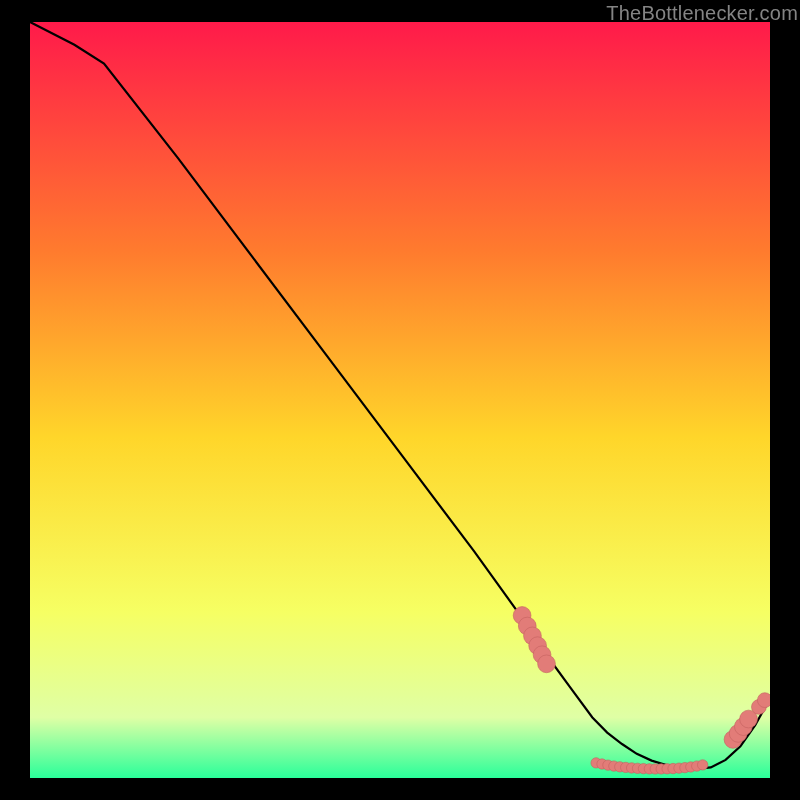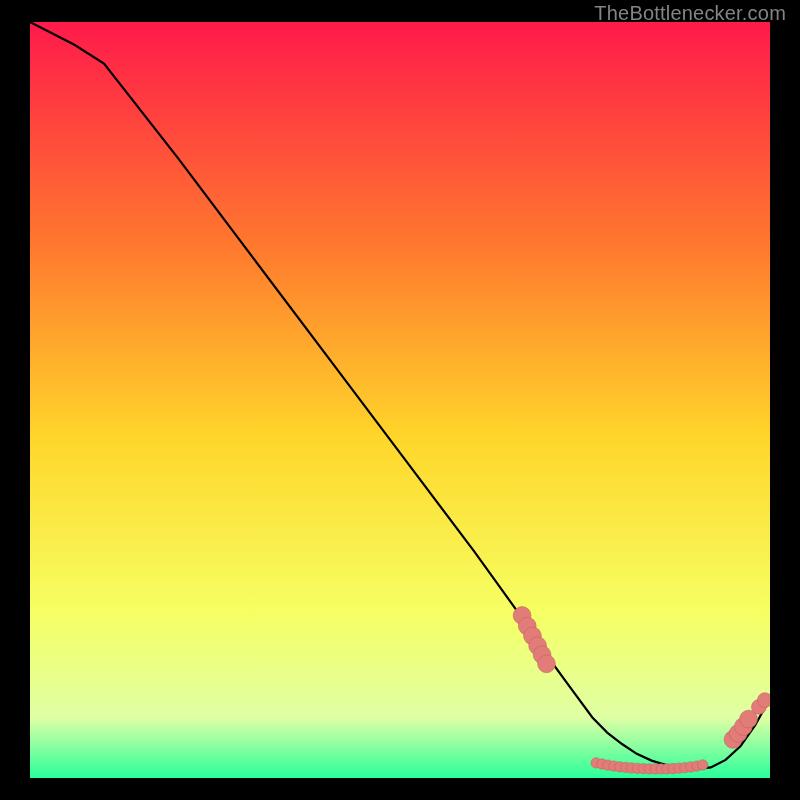--- a/index.html
+++ b/index.html
@@ -13,21 +13,21 @@
   }
   .stage {
     position: relative;
     width: 800px;
     height: 800px;
     background: #000;
   }
   .attribution {
     position: absolute;
     top: 2px;
-    right: 14px;
+    right: 2px;
     color: #848484;
     font-size: 20px;
     font-weight: 400;
     letter-spacing: 0.2px;
   }
   
   .chart {
     position: absolute;
     left: 30px;
     top: 22px;

